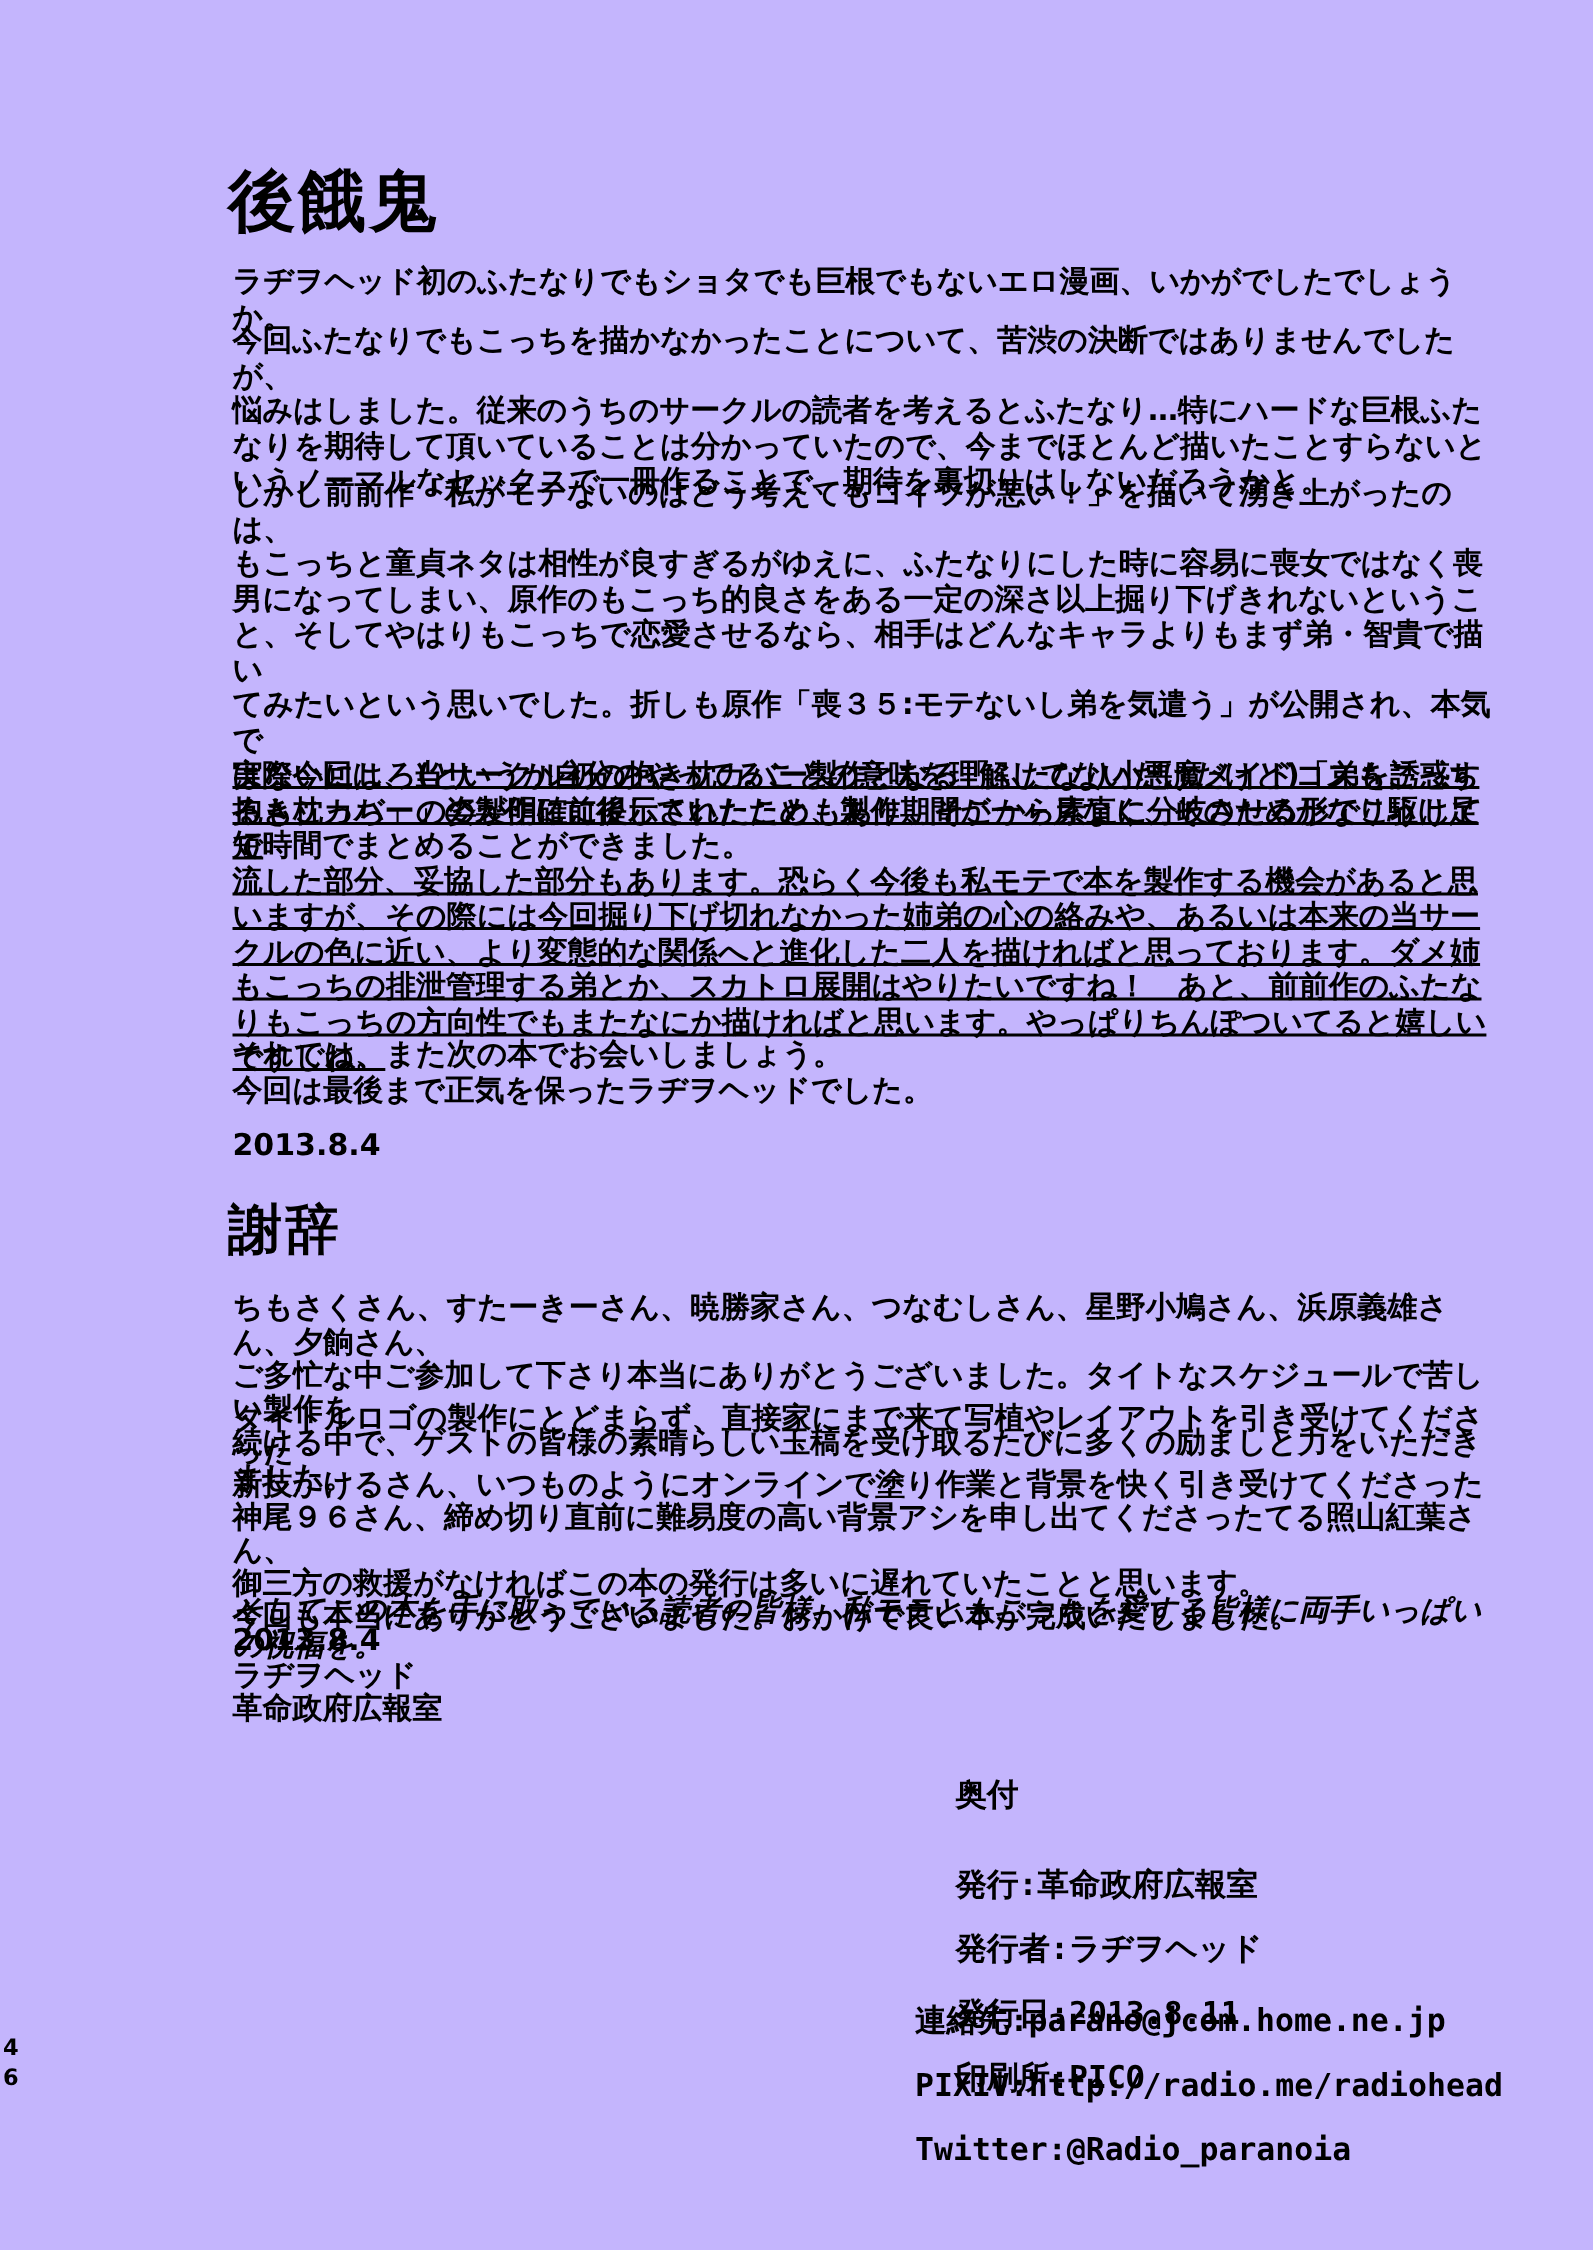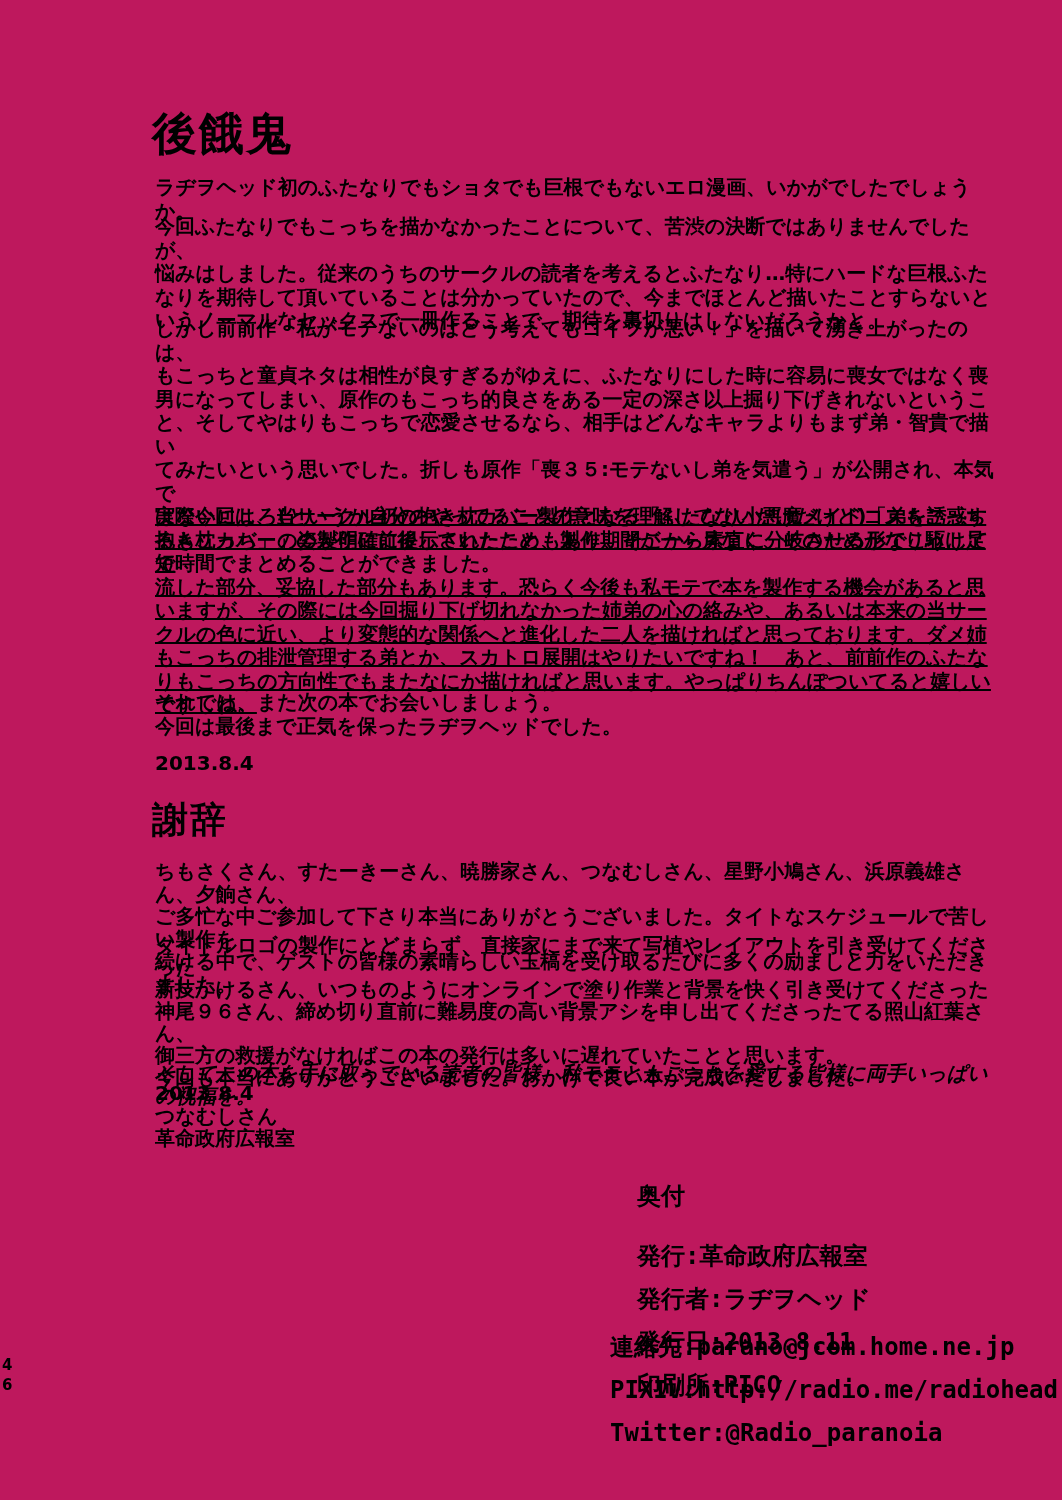--- a/index.html
+++ b/index.html
@@ -1,21 +1,21 @@
 <!DOCTYPE html>
 <html><head>
 <meta charset="utf-8">
 <style>
   html, body { margin: 0; padding: 0; background: #e8e8e8; }
   .page {
     position: relative;
     width: 1062px;
     height: 1500px;
     margin: 0 auto;
-    background: #be185d;
+    background: #c4b5fd;
     color: #000000;
     font-family: "DejaVu Sans", sans-serif;
     font-weight: bold;
     overflow: hidden;
   }
   .section-title {
     position: absolute;
     left: 152px;
     font-size: 45px;
     font-weight: 800;
@@ -39,21 +39,21 @@
   }
   .sig-block {
     position: absolute;
     left: 155px;
     top: 1082px;
     font-size: 20px;
     line-height: 22.5px;
   }
   .colophon {
     position: absolute;
-    font-size: 24px;
+    font-size: 21px;
     line-height: 21.5px;
     white-space: pre-line;
     font-family: "DejaVu Sans Mono", "DejaVu Sans", monospace;
     font-weight: bold;
   }
   .colophon-heading { left: 637px; top: 1186px; }
   .colophon-pub     { left: 637px; top: 1224px; }
   .colophon-contact { left: 610px; top: 1315px; }
   .page-number {
     position: absolute;
@@ -112,21 +112,21 @@
   <div class="para thanks-para" style="top:934px; line-height:22px;">タイトルロゴの製作にとどまらず、直接家にまで来て写植やレイアウトを引き受けてくださった
 新技かけるさん、いつものようにオンラインで塗り作業と背景を快く引き受けてくださった
 神尾９６さん、締め切り直前に難易度の高い背景アシを申し出てくださったてる照山紅葉さん、
 御三方の救援がなければこの本の発行は多いに遅れていたことと思います。
 今回も本当にありがとうございました。おかげで良い本が完成いたしました。</div>
 
   <div class="para thanks-para" style="top:1062px;font-style:italic;">そしてこの本を手に取っている読者の皆様、私モテともこっちを愛する皆様に両手いっぱいの祝福を。</div>
 
   <div class="sig-block">
     <div>2013.8.4</div>
-    <div>つなむしさん</div>
+    <div>ラヂヲヘッド</div>
     <div>革命政府広報室</div>
   </div>
 
   <div class="colophon colophon-heading">奥付</div>
 
   <div class="colophon colophon-pub">
     <div>発行:革命政府広報室</div>
     <div>発行者:ラヂヲヘッド</div>
     <div>発行日:2013.8.11</div>
     <div>印刷所:PICO</div>

